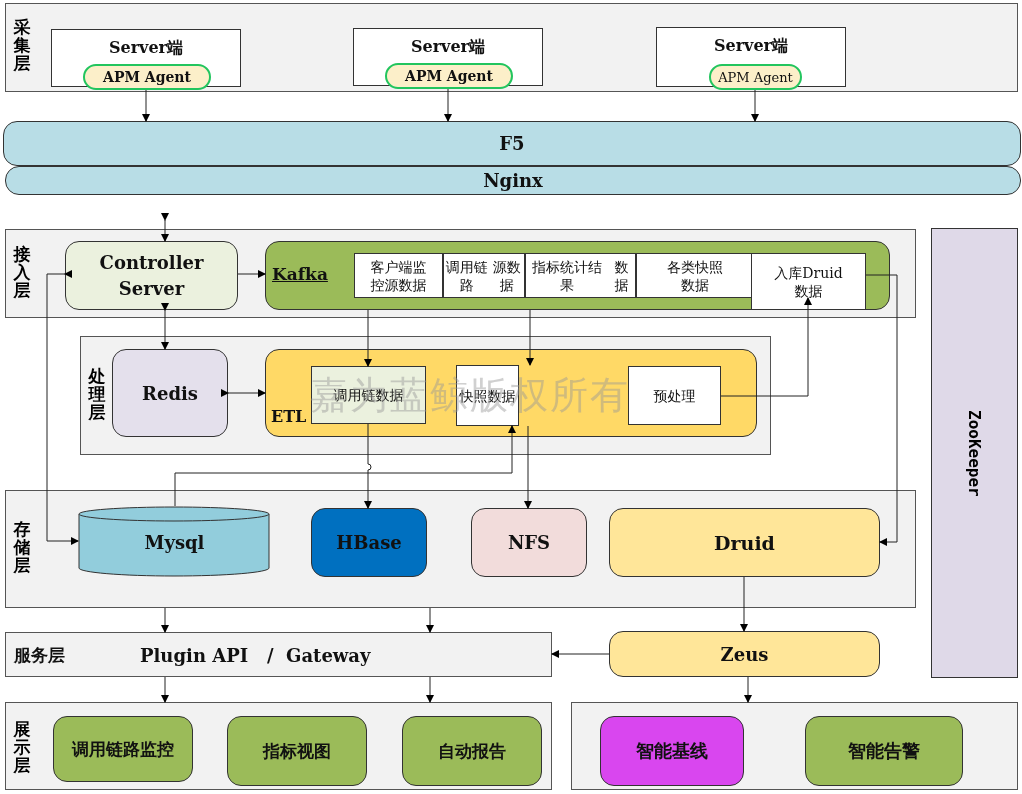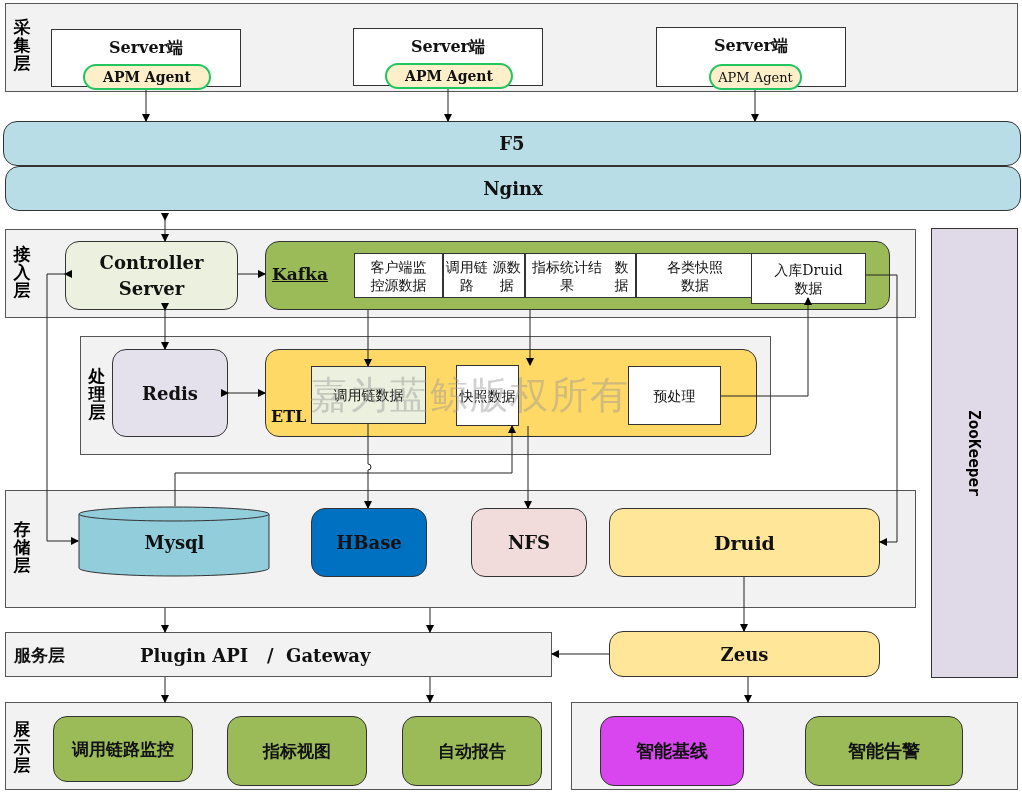--- a/index.html
+++ b/index.html
@@ -40,21 +40,21 @@
 <div class="abs box server" style="left:656px;top:18px;width:190px;height:60px;">
     <span>Server端</span>
   </div>
 <div class="abs box agent thin" style="left:709px;top:64px;width:93px;height:26px;">
     <span>APM Agent</span>
   </div>
 
 <div class="abs box band" style="left:3px;top:121px;width:1018px;height:45px;">
     <span>F5</span>
   </div>
-<div class="abs box band" style="left:5px;top:166px;width:1016px;height:45px;">
+<div class="abs box band" style="left:5px;top:166px;width:1016px;height:29px;">
     <span>Nginx</span>
   </div>
 
 <div class="abs layer" style="left:5px;top:229px;width:911px;height:89px;"></div>
 <div class="abs vlabel" style="left:12px;top:245px;">接入层</div>
 
 <div class="abs box rbox" style="left:65px;top:241px;width:173px;height:69px;background:#ebf1de;flex-direction:column;font-size:18px;line-height:26px;">
   <span>Controller</span>
   <span>Server</span>
 </div>
@@ -71,21 +71,21 @@
   <span>源数据</span>
 </div>
 <div class="abs box cell" style="left:525px;top:253px;width:111px;height:45px;flex-direction:row;">
   <span>指标统计结果</span>
   <span>数据</span>
 </div>
 <div class="abs box cell" style="left:636px;top:253px;width:118px;height:45px;flex-direction:column;">
   <span>各类快照</span>
   <span>数据</span>
 </div>
-<div class="abs box cell" style="left:751px;top:253px;width:115px;height:51px;flex-direction:column;">
+<div class="abs box cell" style="left:751px;top:253px;width:115px;height:57px;flex-direction:column;">
   <span>入库Druid</span>
   <span>数据</span>
 </div>
 
 <div class="abs" style="left:931px;top:228px;width:87px;height:450px;background:#dfd9e8;border:1px solid #333;display:flex;align-items:center;justify-content:center;">
   <span style="writing-mode:vertical-rl;font-weight:bold;font-size:16px;font-family:'DejaVu Sans Mono','Liberation Mono',monospace;">ZooKeeper</span>
 </div>
 
 <div class="abs layer" style="left:80px;top:336px;width:691px;height:119px;"></div>
 <div class="abs vlabel" style="left:87px;top:367px;">处理层</div>

